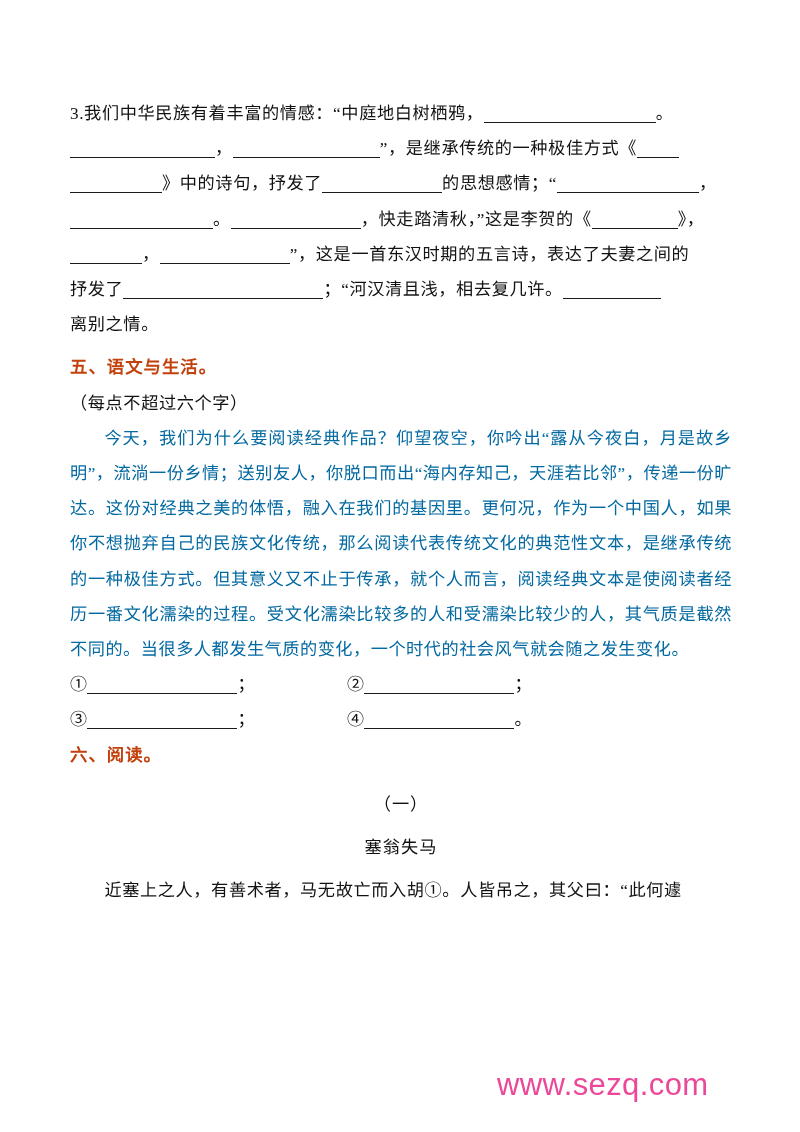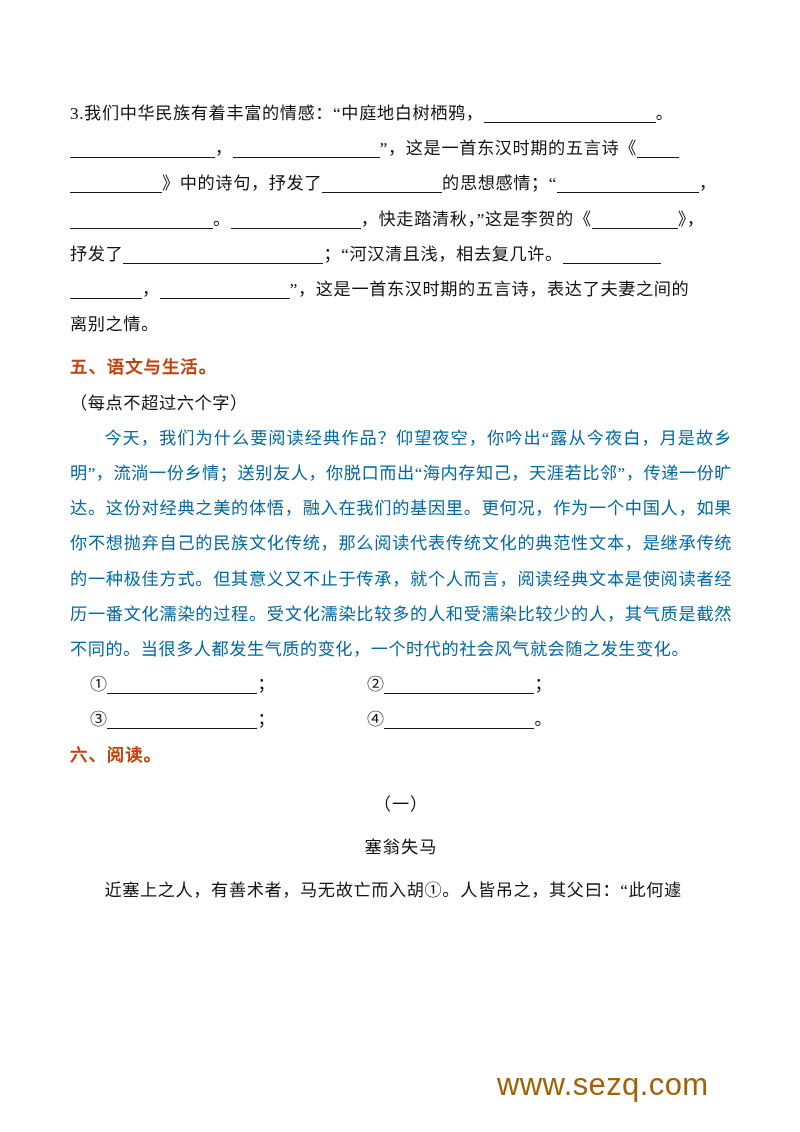--- a/index.html
+++ b/index.html
@@ -66,65 +66,64 @@
     vertical-align: -4px;
     height: 17px;
   }
 
   
   .ans-row {
     font-size: 17.2px;
     line-height: 35.2px;
     white-space: nowrap;
     letter-spacing: 0.4px;
-    margin-left: 20px;
   }
   .ans-cell { display: inline-block; }
   .ans-num { font-size: 17px; }
   .ans-line {
     display: inline-block;
     border-bottom: 1.15px solid #1a1a1a;
     height: 17px;
     vertical-align: -4px;
   }
   .ans-spacer { display: inline-block; width: 92px; }
 
   
   #watermark {
     position: absolute;
     left: 497px;
     top: 1067px;
     font-family: "Liberation Sans", "DejaVu Sans", sans-serif;
     font-size: 31px;
     letter-spacing: 0.4px;
-    color: #a16207;
+    color: #ec4899;
     user-select: none;
     white-space: nowrap;
   }
 </style>
 </head>
 <body>
 
 <div id="page">
 
   <div id="content">
 
     <div>
 
       <div class="line"><span>3.</span><span>我们中华民族有着丰富的情感：“中庭地白树栖鸦，</span><span class="blank" style="width:172px"></span><span>。</span></div>
 
-      <div class="line"><span class="blank" style="width:145px"></span><span>，</span><span class="blank" style="width:147px"></span><span>”，这是一首东汉时期的五言诗《</span><span class="blank" style="width:42px"></span></div>
+      <div class="line"><span class="blank" style="width:145px"></span><span>，</span><span class="blank" style="width:147px"></span><span>”，是继承传统的一种极佳方式《</span><span class="blank" style="width:42px"></span></div>
 
       <div class="line"><span class="blank" style="width:92px"></span><span>》中的诗句，抒发了</span><span class="blank" style="width:120px"></span><span>的思想感情；“</span><span class="blank" style="width:142px"></span><span>，</span></div>
 
       <div class="line"><span class="blank" style="width:143px"></span><span>。</span><span class="blank" style="width:130px"></span><span>，快走踏清秋，”这是李贺的《</span><span class="blank" style="width:86px"></span><span>》，</span></div>
 
+      <div class="line"><span class="blank" style="width:72px"></span><span>，</span><span class="blank" style="width:130px"></span><span>”，这是一首东汉时期的五言诗，表达了夫妻之间的</span></div>
+
       <div class="line"><span>抒发了</span><span class="blank" style="width:200px"></span><span>；“河汉清且浅，相去复几许。</span><span class="blank" style="width:98px"></span></div>
-
-      <div class="line"><span class="blank" style="width:72px"></span><span>，</span><span class="blank" style="width:130px"></span><span>”，这是一首东汉时期的五言诗，表达了夫妻之间的</span></div>
 
       <div class="line">离别之情。</div>
     </div>
 
     <div class="gap-sm"></div>
 
     <div class="sec-head">五、语文与生活。</div>
 
     <div class="line">（每点不超过六个字）</div>
 

